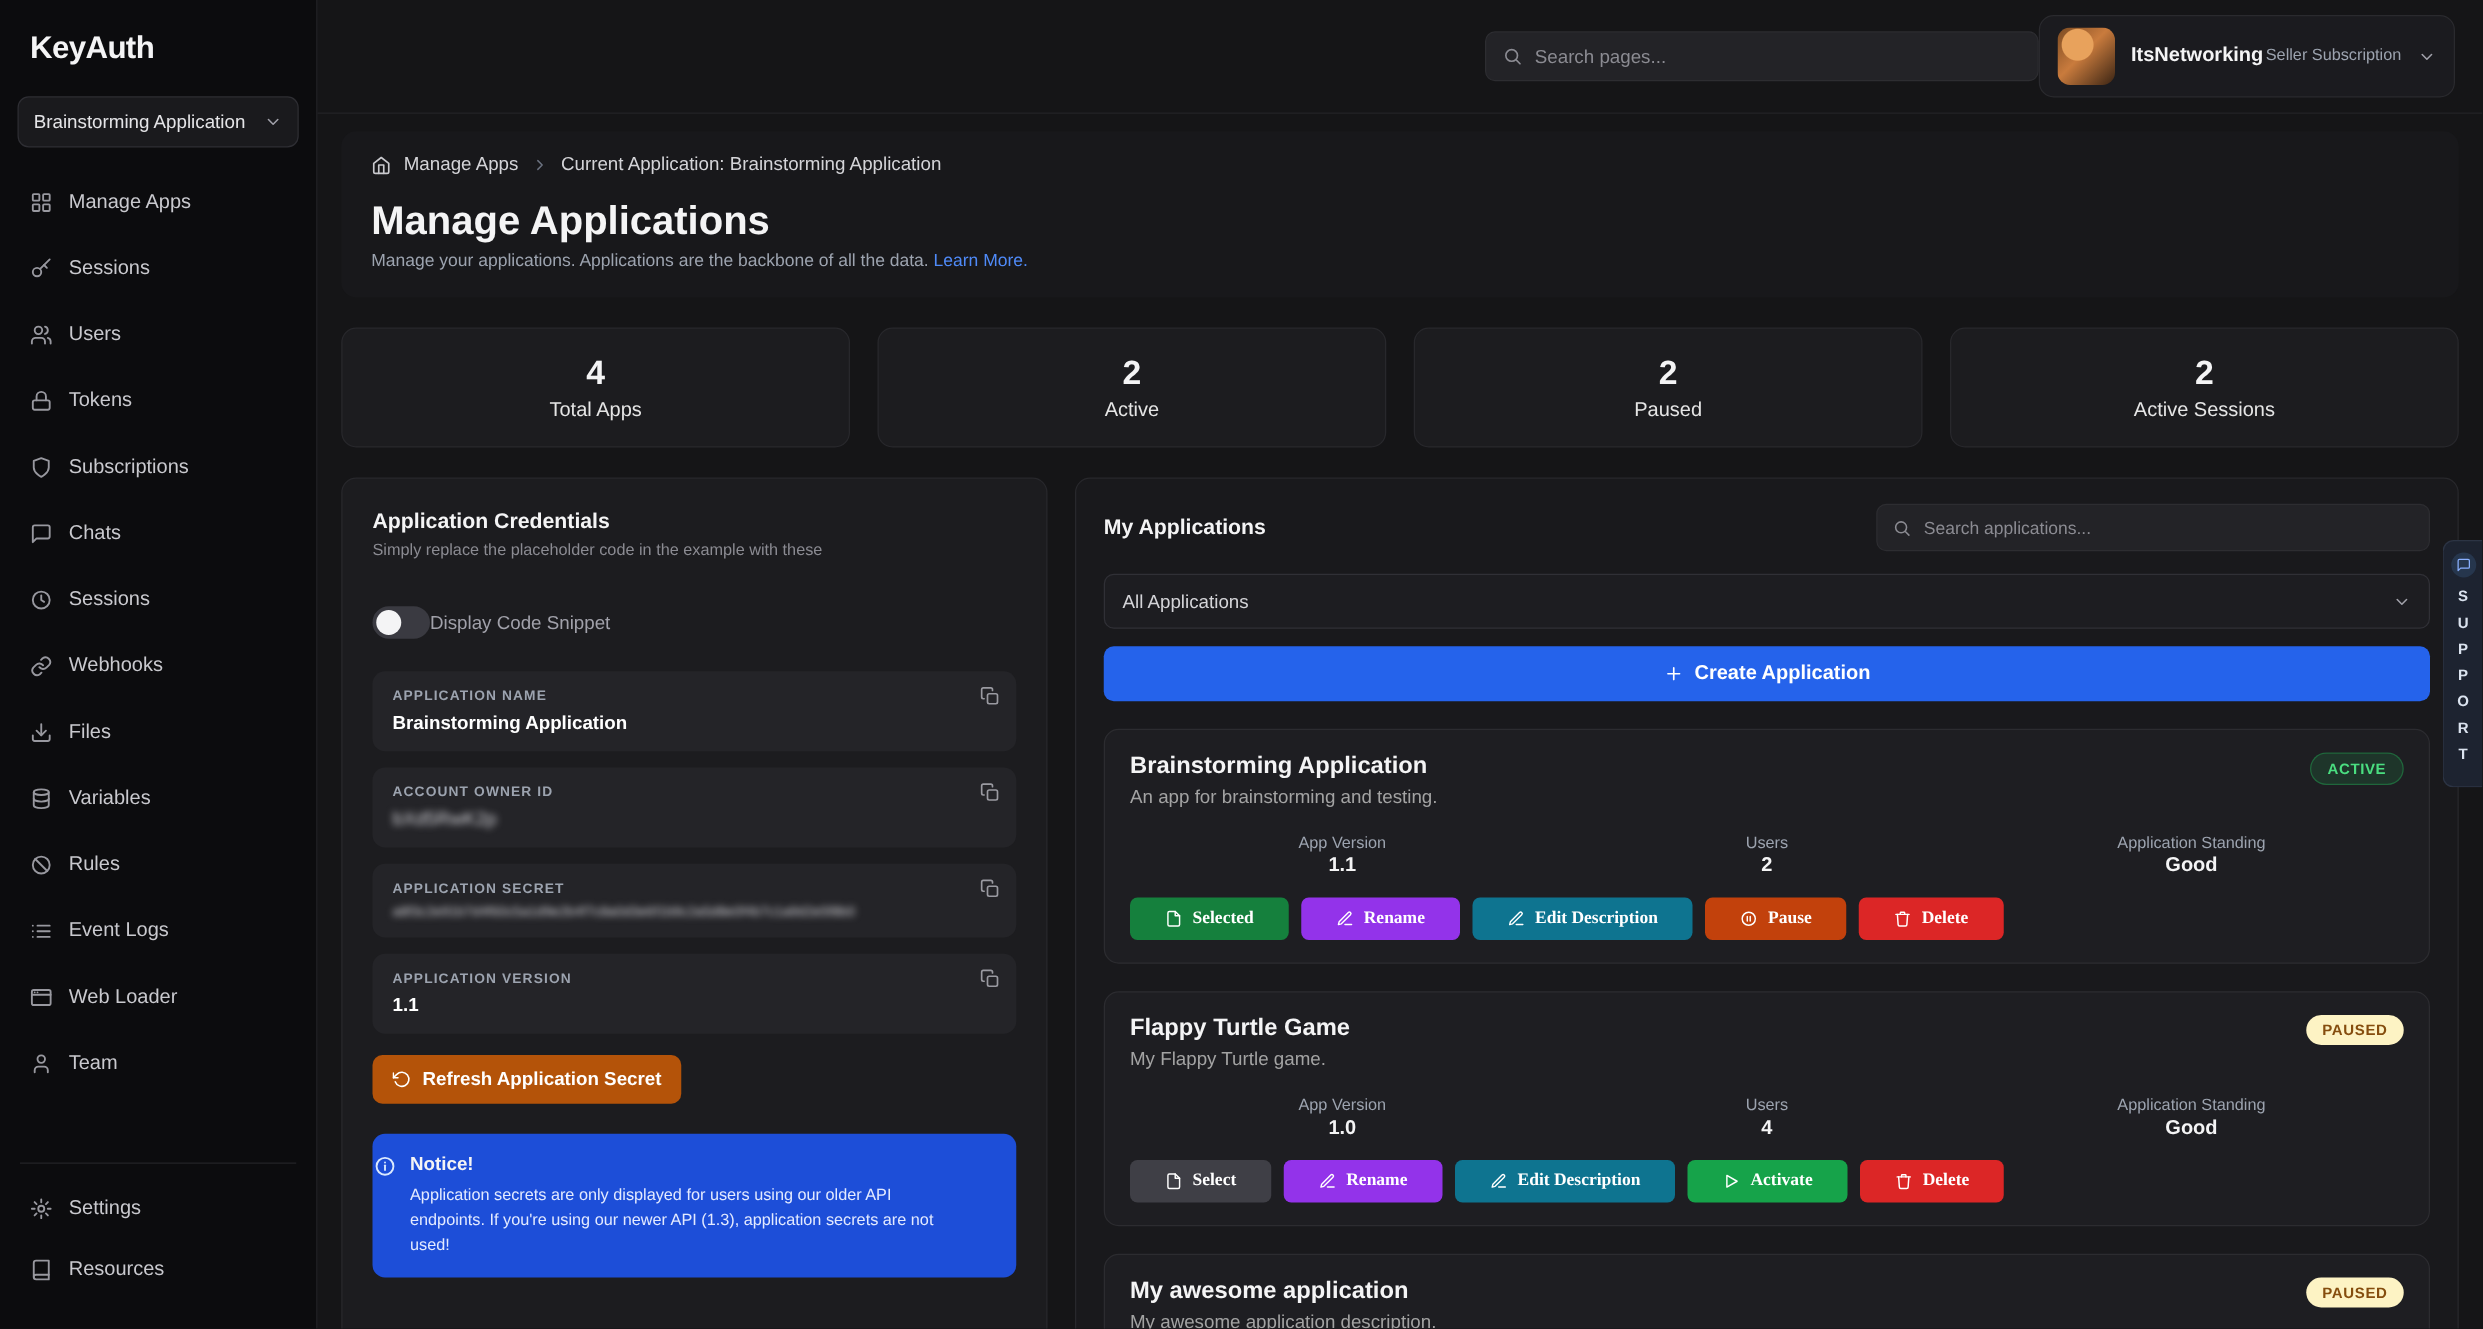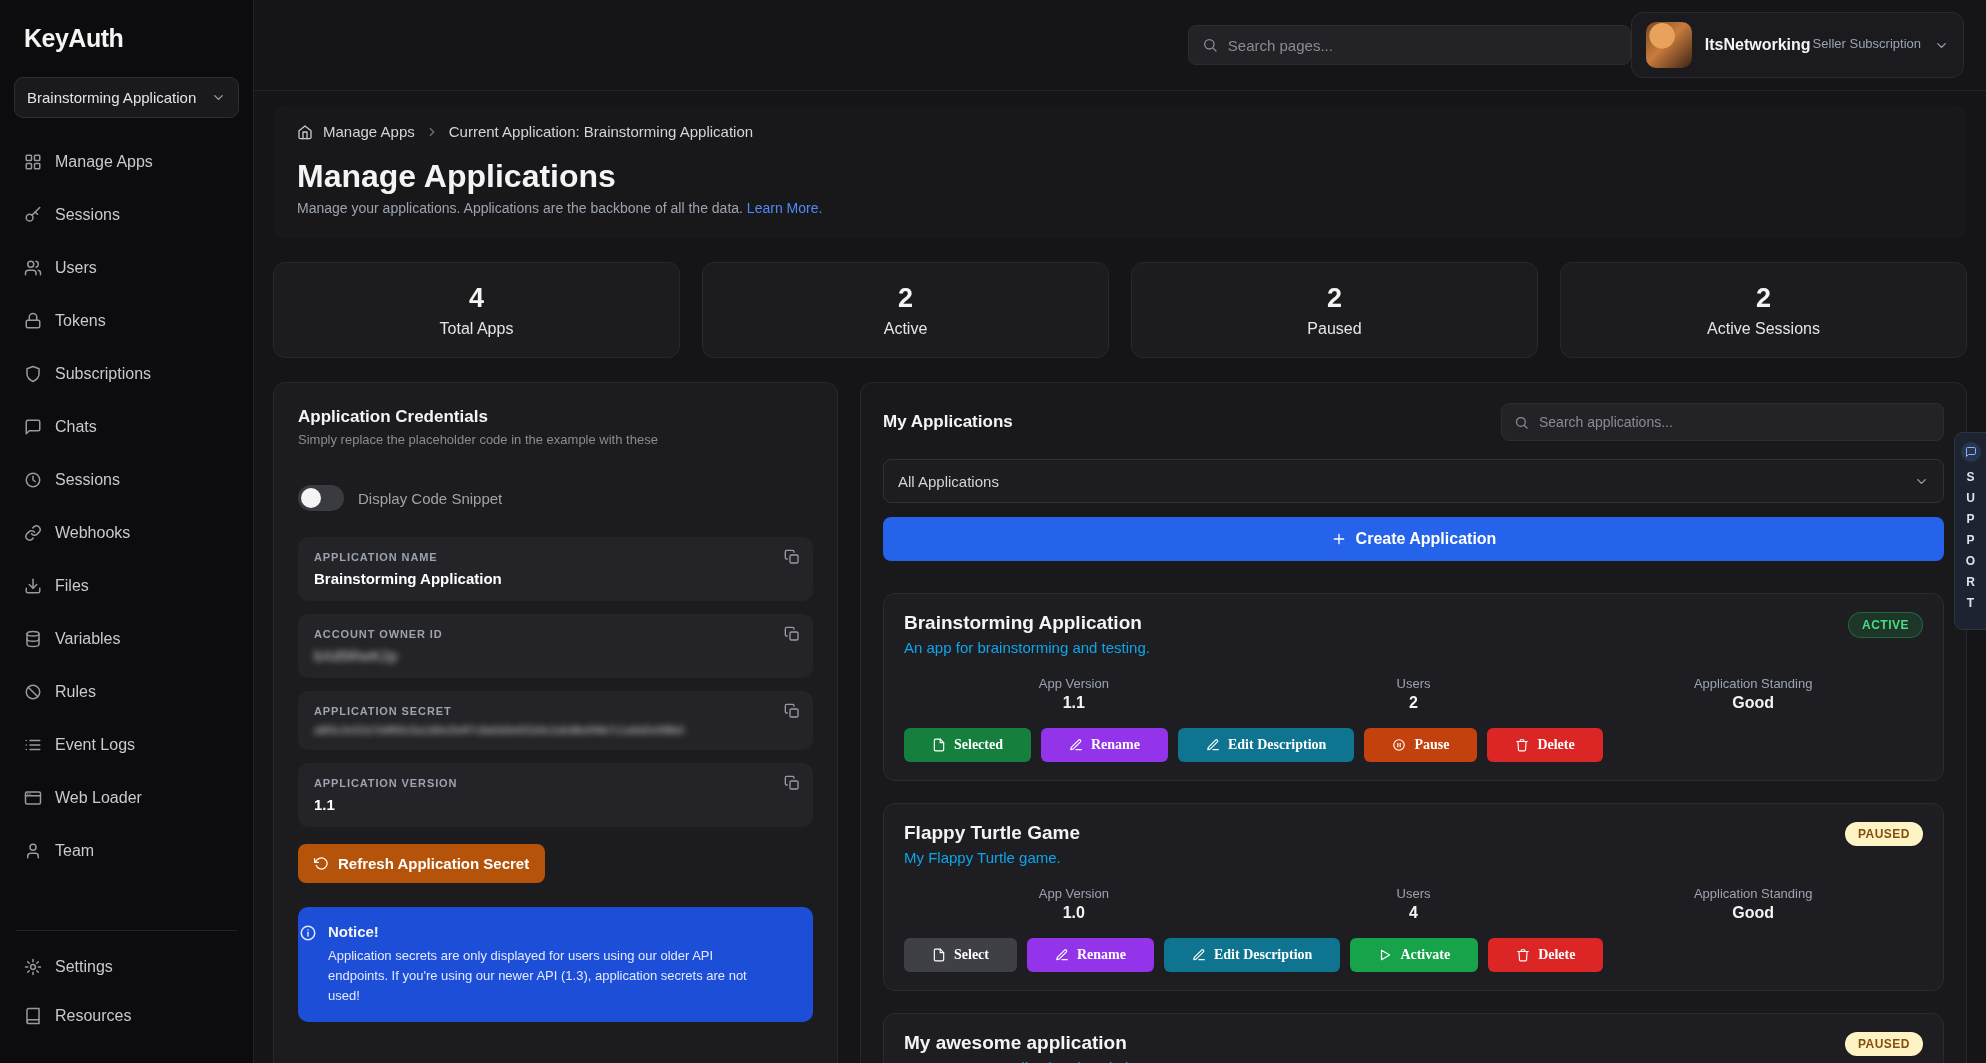--- a/index.html
+++ b/index.html
@@ -57,21 +57,21 @@
   .stat-card{background:var(--panel);border:1px solid #28282c;border-radius:12px;height:96px;display:flex;flex-direction:column;align-items:center;justify-content:center;gap:6px}
   .stat-value{font-size:27px;font-weight:800}
   .stat-label{font-size:16px;color:#e5e5e5}
 
   .columns{display:flex;gap:22px;margin-top:24px;align-items:flex-start}
 
   
   .cred-panel{width:565px;min-width:565px;background:var(--panel);border:1px solid #28282c;border-radius:12px;padding:24px;min-height:780px}
   .cred-title{font-size:17px;font-weight:700;margin-bottom:5px}
   .cred-sub{font-size:13px;color:var(--muted2);margin-bottom:38px}
-  .toggle-row{display:flex;align-items:center;gap:14px;margin-bottom:26px}
+  .toggle-row{display:flex;align-items:center;margin-bottom:26px}
   .toggle{width:46px;height:26px;border-radius:13px;background:#3a3a41;position:relative;cursor:pointer}
   .toggle .knob{position:absolute;left:3px;top:3px;width:20px;height:20px;border-radius:50%;background:#f4f4f5}
   .toggle-label{font-size:15px;color:#a1a1aa}
   .field-card{background:var(--card);border-radius:10px;padding:14px 16px;margin-bottom:13px;position:relative}
   .field-label{font-size:11px;letter-spacing:.9px;color:#9ca3af;font-weight:700}
   .field-value{font-size:15px;font-weight:700;margin-top:7px;color:#fff}
   .blurred{filter:blur(3px);color:#cfcfd4;font-weight:400;white-space:nowrap;overflow:hidden}
   .secret{font-size:11px}
   .copy-btn{position:absolute;right:13px;top:12px;color:#9a9aa1;cursor:pointer}
   .refresh-btn{display:inline-flex;align-items:center;gap:9px;background:var(--amber);color:#fff;border:none;border-radius:8px;
@@ -84,26 +84,26 @@
   
   .apps-panel{flex:1;background:var(--panel2);border:1px solid #28282c;border-radius:12px;padding:20px 22px;min-height:780px;min-width:0}
   .apps-head{display:flex;align-items:center;justify-content:space-between;margin-bottom:18px}
   .apps-title{font-size:17px;font-weight:700}
   .apps-search{width:443px;height:38px;background:#232327;border:1px solid #2d2d31;border-radius:8px;display:flex;align-items:center;gap:10px;padding:0 12px;color:var(--muted2)}
   .apps-search input{flex:1;background:transparent;border:none;outline:none;color:#d4d4d8;font-size:14px;font-family:inherit}
   .apps-search input::placeholder{color:#8b8b92}
   .filter-select{height:44px;background:#1d1d21;border:1px solid #303036;border-radius:8px;display:flex;align-items:center;justify-content:space-between;
     padding:0 14px;font-size:15px;color:#d4d4d8;margin-bottom:14px;cursor:pointer}
   .create-btn{width:100%;height:44px;background:var(--accent);border:none;border-radius:8px;color:#fff;font-size:16px;font-weight:700;
-    font-family:inherit;display:flex;align-items:center;justify-content:center;gap:9px;cursor:pointer;margin-bottom:32px}
+    font-family:inherit;display:flex;align-items:center;justify-content:center;gap:9px;cursor:pointer;margin-bottom:22px}
 
   .app-card{background:var(--appcard);border:1px solid #2c2c30;border-radius:12px;padding:18px 20px;margin-bottom:22px}
   .app-head{display:flex;align-items:flex-start;justify-content:space-between}
   .app-name{font-size:19px;font-weight:800}
-  .app-desc{font-size:15px;color:#0ea5e9;margin-top:5px}
+  .app-desc{font-size:15px;color:#a3a3a3;margin-top:5px}
   .badge{font-size:12px;font-weight:800;letter-spacing:.5px;padding:5px 13px;border-radius:999px}
   .badge-active{background:rgba(34,197,94,.14);color:#4ade80;border:1px solid rgba(34,197,94,.35)}
   .badge-paused{background:#fdf3c4;color:#854d0e}
   .app-meta{display:grid;grid-template-columns:1fr 1fr 1fr;text-align:center;margin:20px 0 16px}
   .meta-label{font-size:13px;color:#9ca3af}
   .meta-value{font-size:16px;font-weight:800;margin-top:3px}
   .app-actions{display:flex;gap:10px}
   .abtn{display:inline-flex;align-items:center;gap:8px;border:none;border-radius:6px;padding:9px 28px;color:#fff;
     font-size:14px;font-weight:700;font-family:Liberation Serif, serif;cursor:pointer}
   .btn-green{background:var(--green)}.btn-emerald{background:var(--emerald)}.btn-gray{background:#3f3f46}

